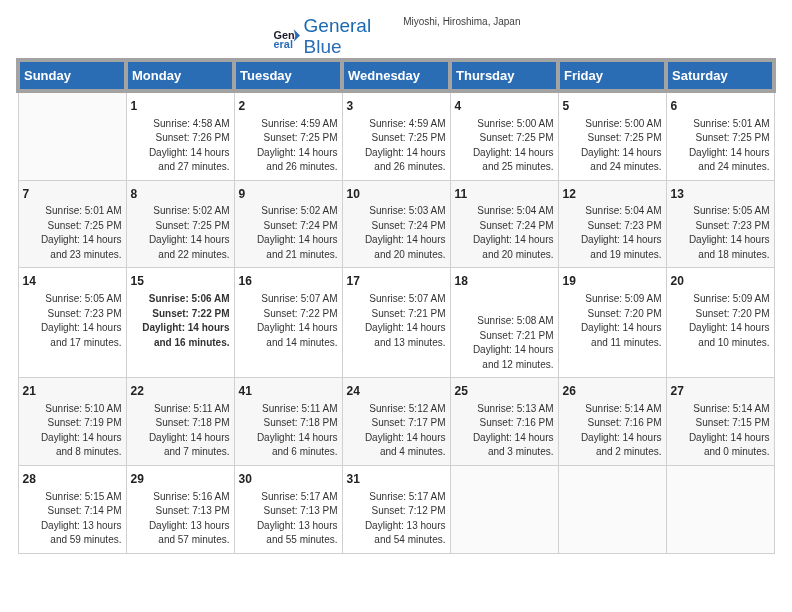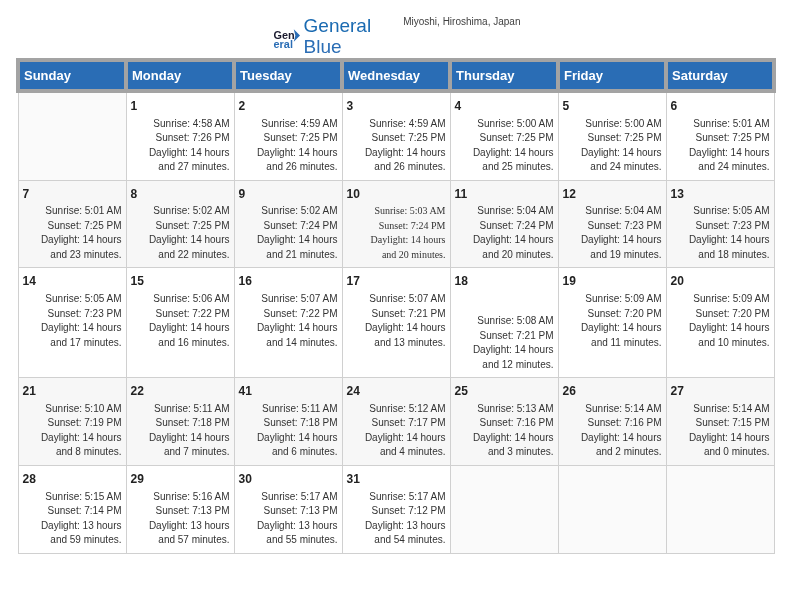--- a/index.html
+++ b/index.html
@@ -186,21 +186,21 @@
         </td>
         <td>
           <span class="day-number">9</span>
           <div class="day-info" style="white-space: pre-line;">Sunrise: 5:02 AM
 Sunset: 7:24 PM
 Daylight: 14 hours
 and 21 minutes.</div>
         </td>
         <td>
           <span class="day-number">10</span>
-          <div class="day-info" style="white-space: pre-line; font-family: Liberation Serif, serif;">Sunrise: 5:03 AM
+          <div class="day-info" style="white-space: pre-line;">Sunrise: 5:03 AM
 Sunset: 7:24 PM
 Daylight: 14 hours
 and 20 minutes.</div>
         </td>
         <td>
           <span class="day-number">11</span>
           <div class="day-info" style="white-space: pre-line;">Sunrise: 5:04 AM
 Sunset: 7:24 PM
 Daylight: 14 hours
 and 20 minutes.</div>
@@ -223,21 +223,21 @@
       <tr>
         <td>
           <span class="day-number">14</span>
           <div class="day-info" style="white-space: pre-line;">Sunrise: 5:05 AM
 Sunset: 7:23 PM
 Daylight: 14 hours
 and 17 minutes.</div>
         </td>
         <td>
           <span class="day-number">15</span>
-          <div class="day-info" style="white-space: pre-line;">Sunrise: 5:06 AM
+          <div class="day-info" style="white-space: pre-line; font-weight: bold;">Sunrise: 5:06 AM
 Sunset: 7:22 PM
 Daylight: 14 hours
 and 16 minutes.</div>
         </td>
         <td>
           <span class="day-number">16</span>
           <div class="day-info" style="white-space: pre-line;">Sunrise: 5:07 AM
 Sunset: 7:22 PM
 Daylight: 14 hours
 and 14 minutes.</div>

